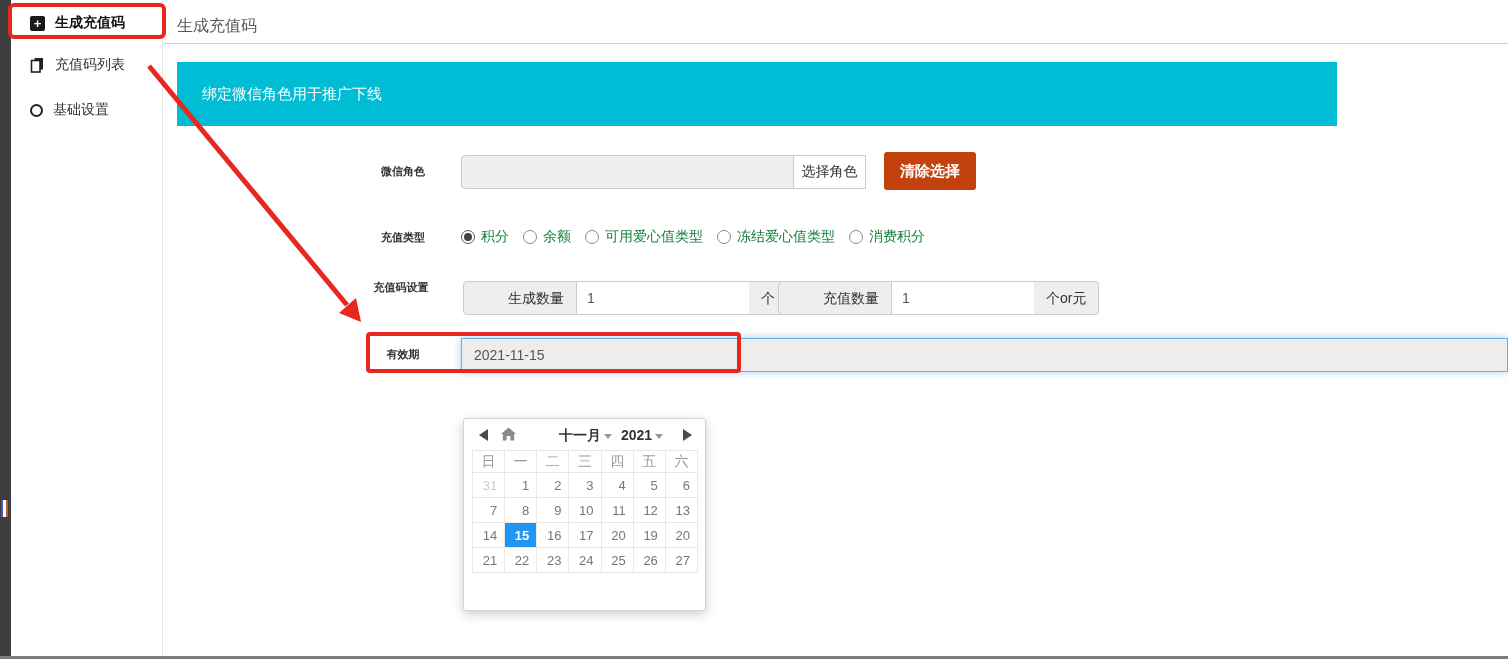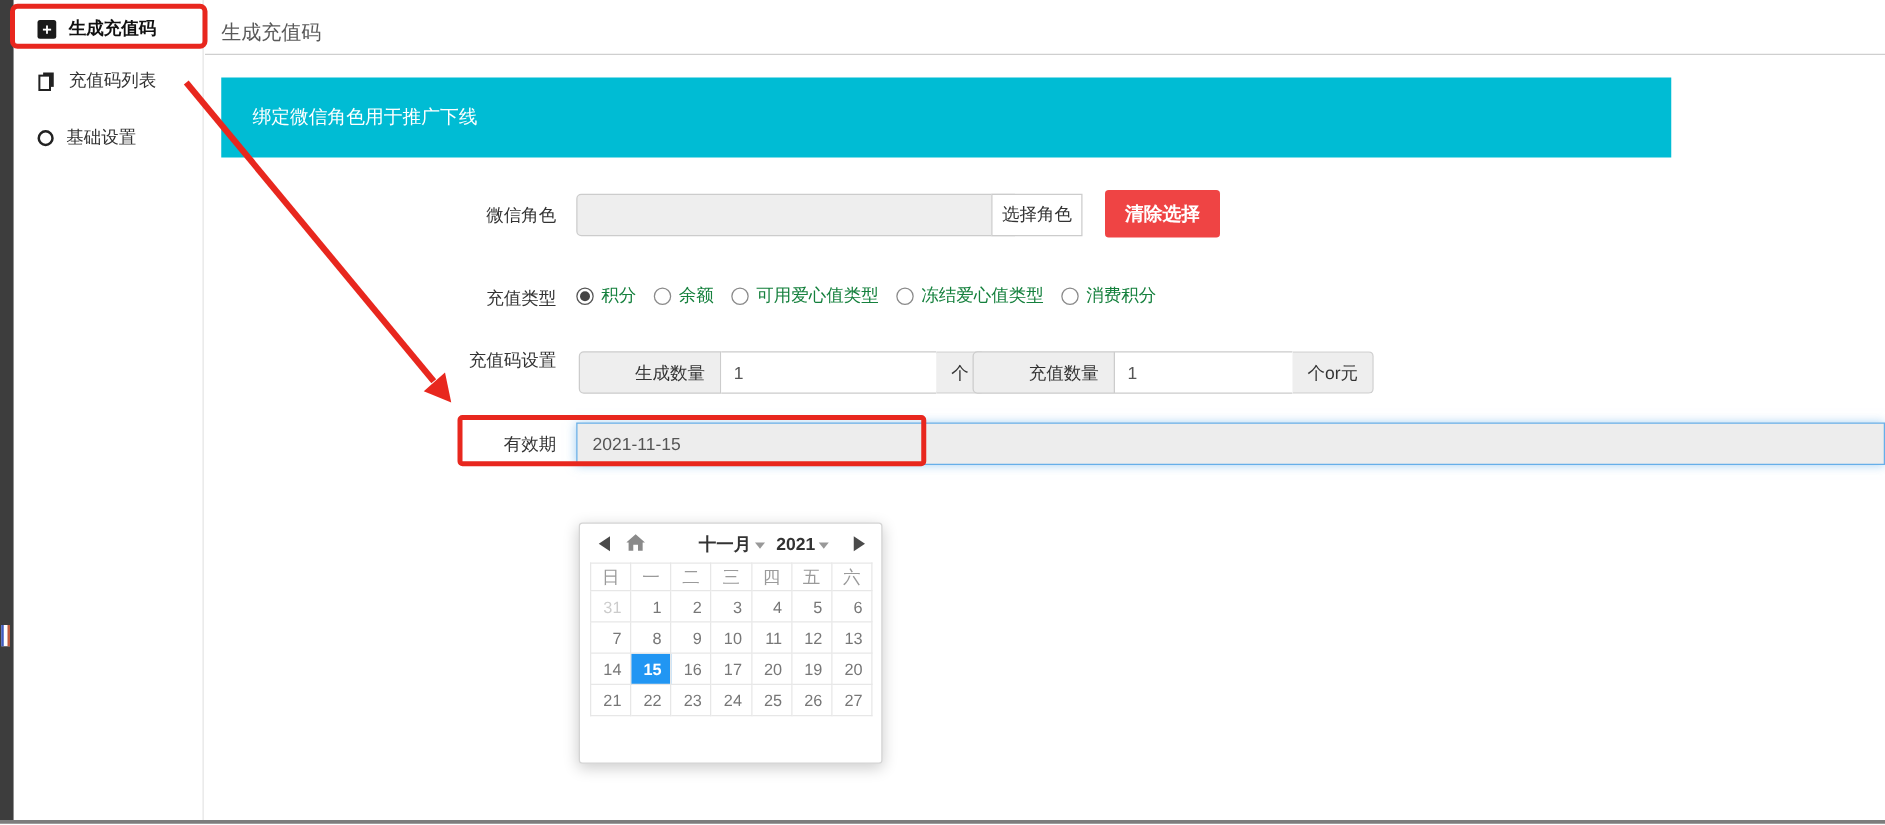--- a/index.html
+++ b/index.html
@@ -24,27 +24,27 @@
   .icon-circle { width:13px; height:13px; border:2px solid #222; border-radius:50%; flex:0 0 auto; }
 
   
   .page-title { position:absolute; left:177px; top:16px; font-size:16px; color:#595959; }
   .title-sep { position:absolute; left:164px; top:43px; width:1344px; height:1px; background:#cfcfcf; }
 
   .panel-header { position:absolute; left:177px; top:62px; width:1160px; height:64px; background:#00bcd4; }
   .panel-header span { display:block; padding-left:25px; line-height:64px; color:#fff; font-size:15px; }
 
   
-  .form-label { position:absolute; width:84px; text-align:right; font-size:14px; color:#333; }
+  .form-label { position:absolute; width:84px; text-align:center; font-size:11px; color:#333;font-weight:bold; }
   .ipt { border:1px solid #ccc; background:#eee; font-size:14px; color:#555; padding:0 12px; outline:none; }
 
   .wr-input { position:absolute; left:461px; top:155px; width:351px; height:34px; border-radius:4px 0 0 4px; }
   .btn-select { position:absolute; left:793px; top:155px; width:73px; height:34px; background:#fff;
     border:1px solid #ccc; font-size:14px; color:#333; cursor:pointer; }
-  .btn-clear { position:absolute; left:884px; top:152px; width:92px; height:38px; background:#ef4444;
+  .btn-clear { position:absolute; left:884px; top:152px; width:92px; height:38px; background:#c2410c;
     border:none; border-radius:3px; color:#fff; font-size:15px; font-weight:bold; cursor:pointer; }
 
   .radio-row { position:absolute; left:461px; top:228px; display:flex; align-items:center; gap:14px; }
   .radio-opt { display:flex; align-items:center; gap:6px; font-size:14px; color:#15803d; cursor:pointer; }
   .radio-circle { width:14px; height:14px; border:1px solid #8a8a8a; border-radius:50%; background:#fff;
     display:flex; align-items:center; justify-content:center; flex:0 0 auto; }
   .radio-circle.selected { border-color:#555; }
   .radio-circle.selected::after { content:""; width:8px; height:8px; background:#444; border-radius:50%; }
 
   .igroup { position:absolute; display:flex; height:34px; }

